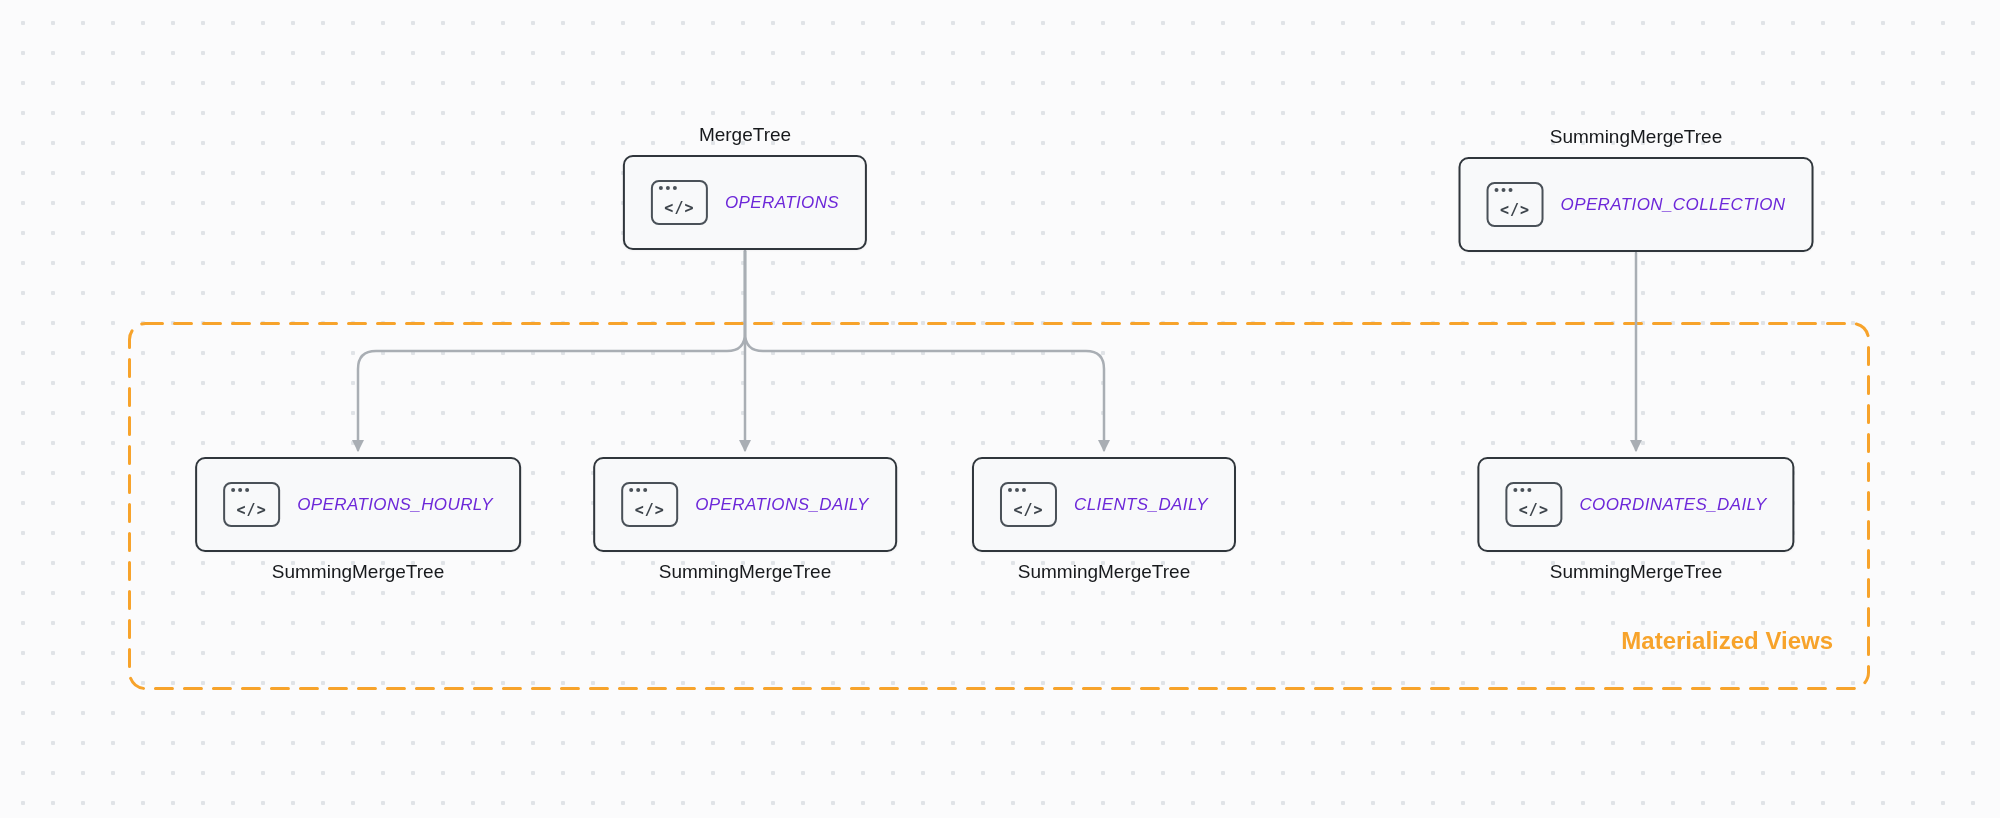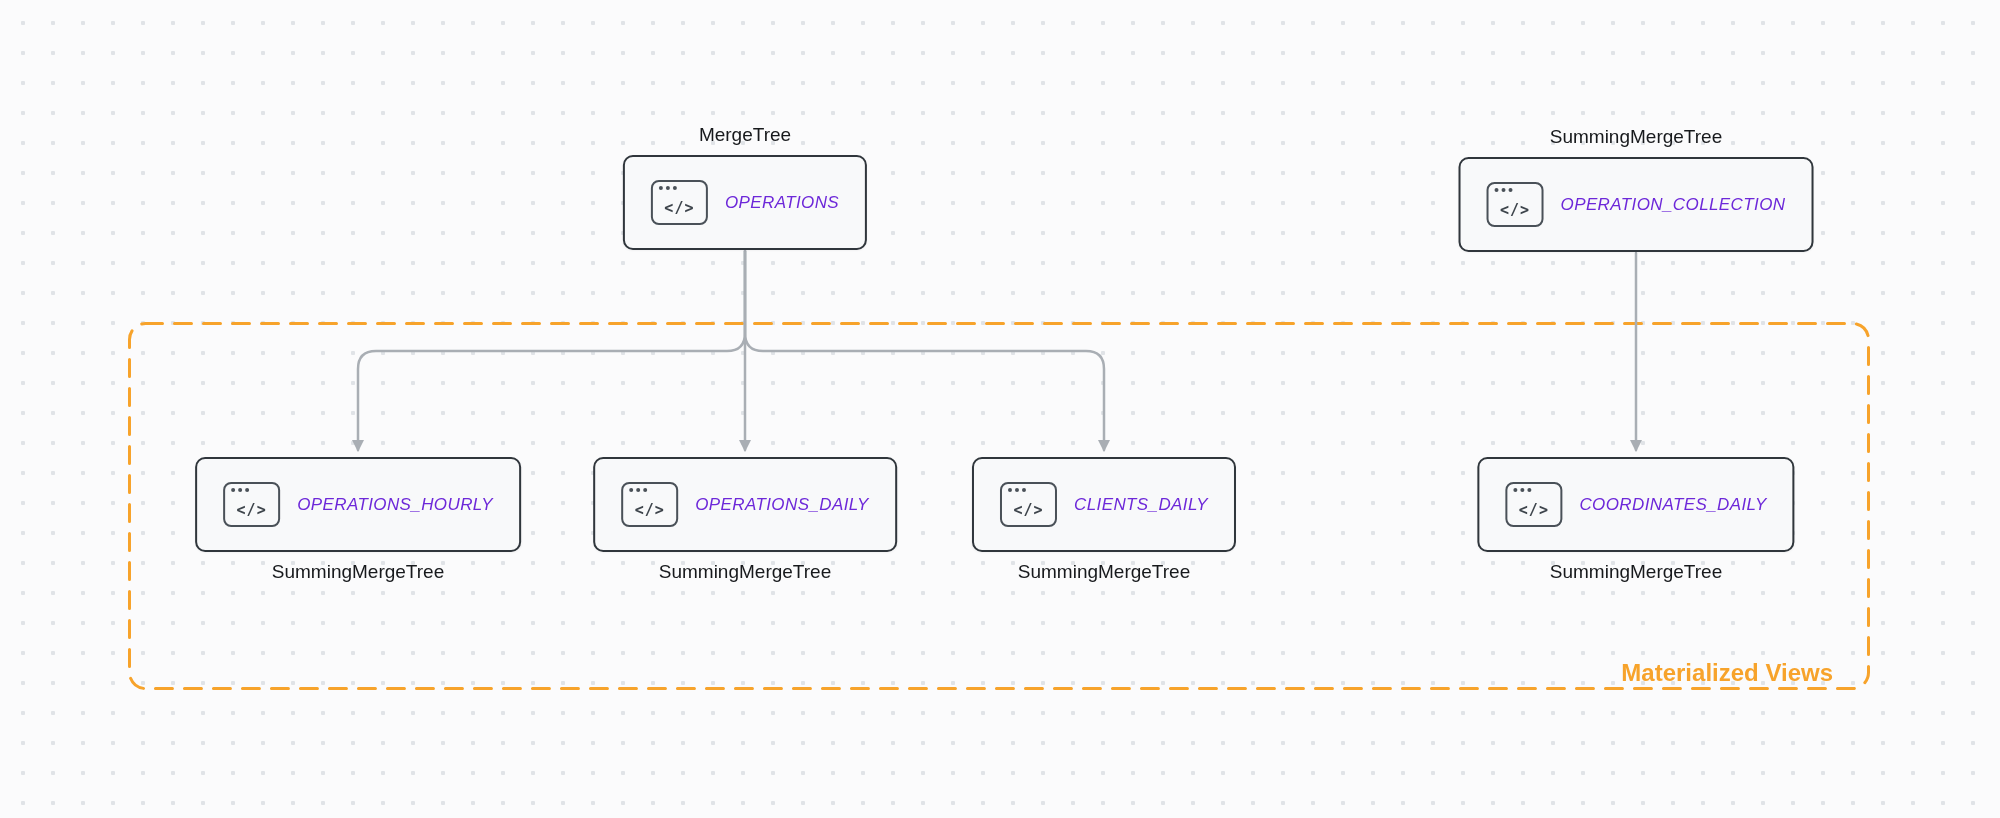--- a/index.html
+++ b/index.html
@@ -114,21 +114,20 @@
     color:#6d28d9;
   }
   .group-label{
     position:absolute;
     top:627px;
     right:167px;
     font-size:24px;
     font-weight:600;
     color:var(--accent-orange);
     white-space:nowrap;
-    margin-top:32px;
   }
 </style>
 </head>
 <body>
 
 <div class="canvas">
 
   <svg class="edges" viewBox="0 0 2000 818" xmlns="http://www.w3.org/2000/svg">
     <defs>
       <marker id="arrow" markerUnits="userSpaceOnUse" markerWidth="14" markerHeight="14" refX="10" refY="6" orient="auto">

